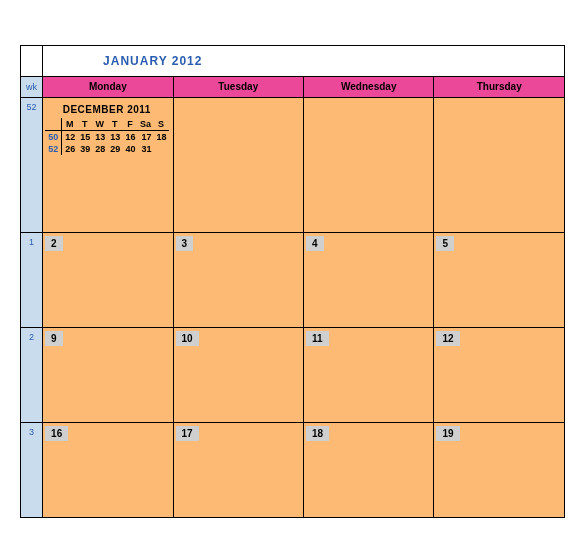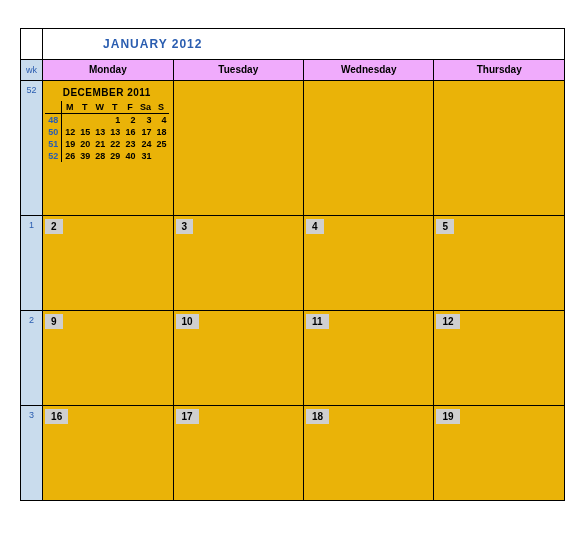--- a/index.html
+++ b/index.html
@@ -8,21 +8,21 @@
     padding: 0;
     font-family: Arial, Helvetica, sans-serif;
     background: #fff;
     width: 585px;
     height: 550px;
     position: relative;
   }
   .page {
     position: absolute;
     left: 20px;
-    top: 28px;
+    top: 45px;
     width: 545px;
   }
   table.main {
     border-collapse: collapse;
     width: 100%;
     table-layout: fixed;
   }
   table.main td, table.main th {
     border: 1px solid #000;
     padding: 0;
@@ -38,21 +38,21 @@
   }
   .title-inner {
     color: #2a5db0;
     font-weight: bold;
     font-size: 12px;
     letter-spacing: 1px;
     padding-left: 60px;
     line-height: 30px;
   }
   .hdr {
-    background: #f0abfc;
+    background: #ec4899;
     font-size: 10px;
     font-weight: bold;
     text-align: center;
     height: 20px;
     line-height: 20px;
   }
   .wk-hdr {
     background: #c9dced;
     font-size: 9px;
     color: #2a5db0;
@@ -62,21 +62,21 @@
   }
   .wkcell {
     background: #c9dced;
     color: #2a5db0;
     font-size: 9px;
     text-align: center;
     padding-top: 4px !important;
   }
   .daycell {
     height: 95px;
-    background: #eab308;
+    background: #fdba74;
     position: relative;
   }
   .daycell.tall { height: 135px; }
   .daynum {
     display: inline-block;
     background: #cfcfcf;
     font-size: 10px;
     font-weight: bold;
     padding: 2px 6px;
     margin: 2px 0 0 2px;
@@ -159,48 +159,28 @@
             <th class="mini-wk"></th>
             <th>M</th>
             <th>T</th>
             <th>W</th>
             <th>T</th>
             <th>F</th>
             <th>Sa</th>
             <th>S</th>
           </tr>
           <tr>
-            <td class="mini-wk">48</td>
-            <td></td>
-            <td></td>
-            <td></td>
-            <td>1</td>
-            <td>2</td>
-            <td>3</td>
-            <td>4</td>
-          </tr>
-          <tr>
             <td class="mini-wk">50</td>
             <td>12</td>
             <td>15</td>
             <td>13</td>
             <td>13</td>
             <td>16</td>
             <td>17</td>
             <td>18</td>
-          </tr>
-          <tr>
-            <td class="mini-wk">51</td>
-            <td>19</td>
-            <td>20</td>
-            <td>21</td>
-            <td>22</td>
-            <td>23</td>
-            <td>24</td>
-            <td>25</td>
           </tr>
           <tr>
             <td class="mini-wk">52</td>
             <td>26</td>
             <td>39</td>
             <td>28</td>
             <td>29</td>
             <td>40</td>
             <td>31</td>
             <td></td>

